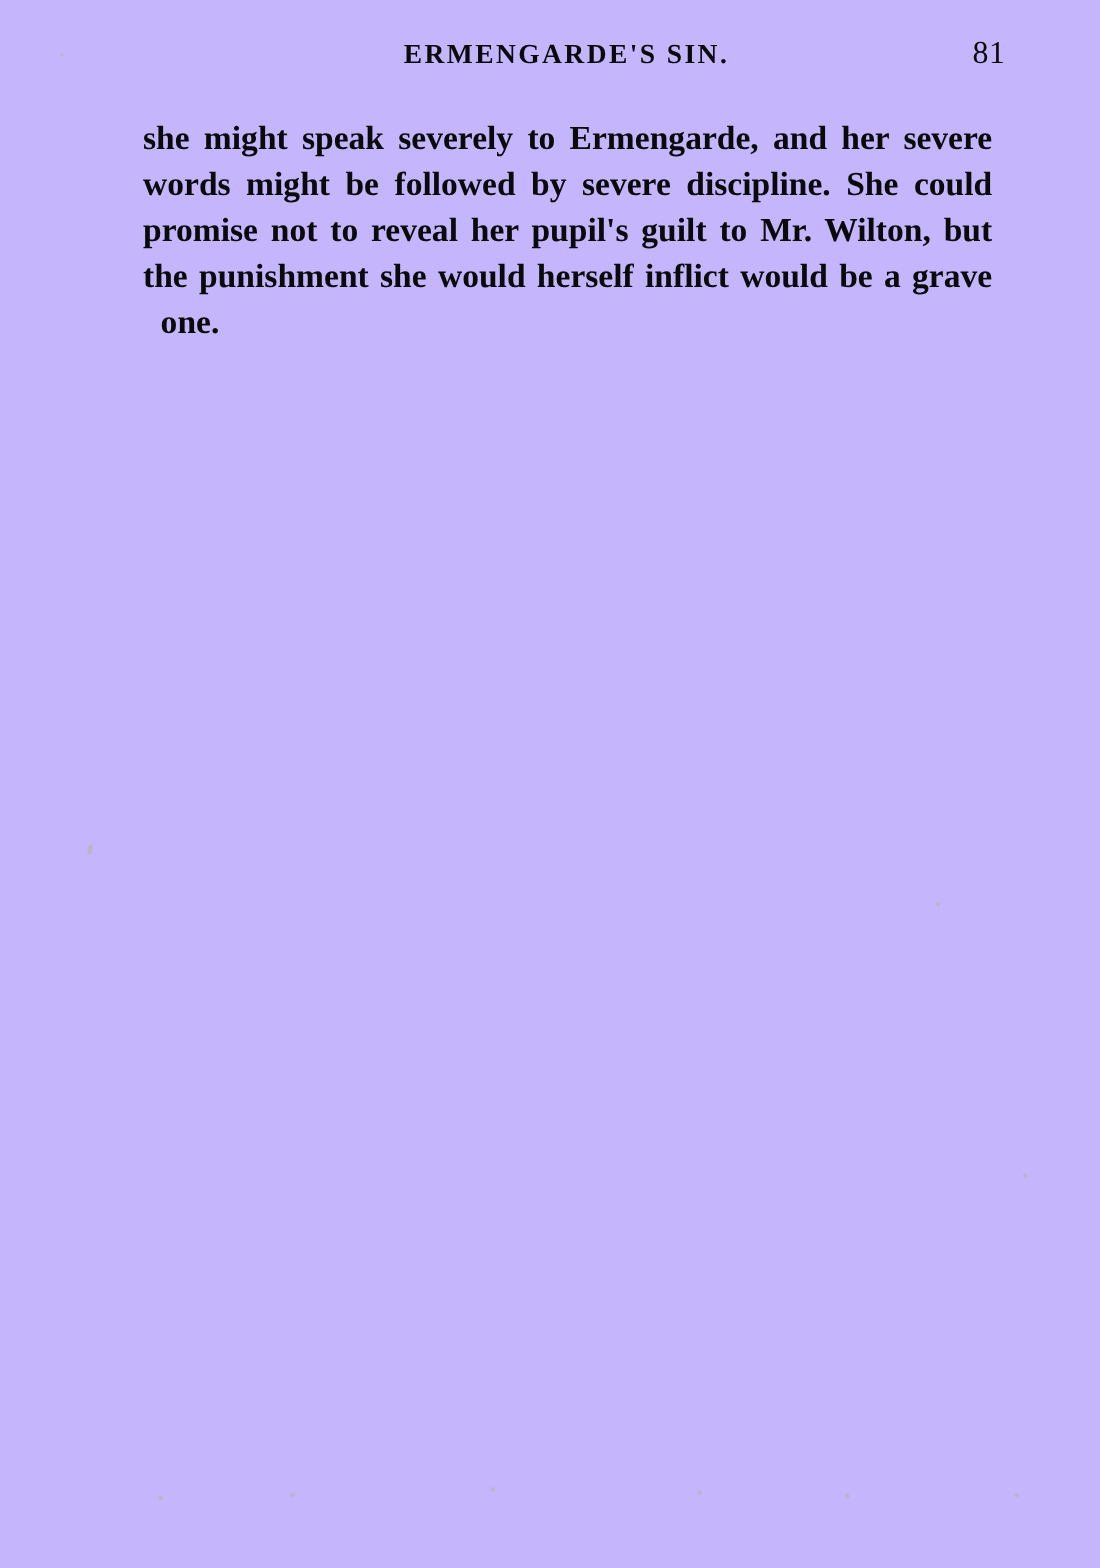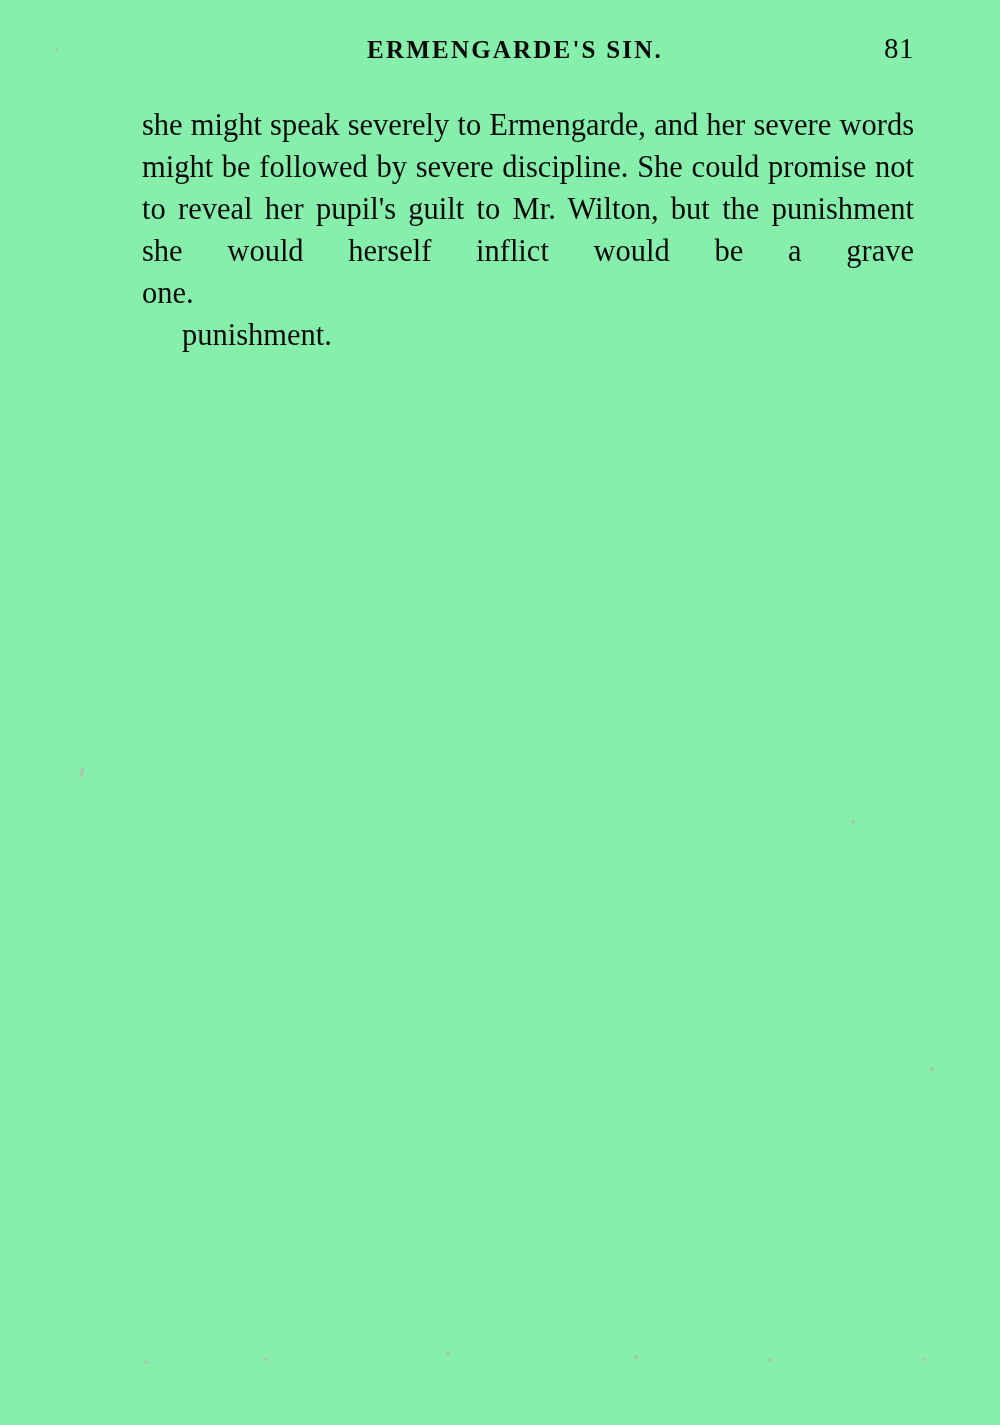--- a/index.html
+++ b/index.html
@@ -14,21 +14,21 @@
     font-family: "Liberation Serif", serif;
     color: #0a0a0a;
     overflow: hidden;
   }
 
   .page {
     position: absolute;
     top: 0; left: 0;
     width: 1000px;
     height: 1425px;
-    background: #86efac;
+    background: #c4b5fd;
   }
 
   
   .running-head {
     position: absolute;
     top: 36px;
     left: 130px;
     width: 770px;
     height: 36px;
   }
@@ -51,22 +51,23 @@
     font-family: "Liberation Serif", serif;
     font-size: 29px;
     font-weight: 400;
     letter-spacing: 0.5px;
   }
 
   
   .body-text {
     position: absolute;
     top: 104px;
-    left: 142px;
+    left: 130px;
     width: 772px;
+    font-weight: bold;
   }
   .para {
     margin: 0;
     padding: 0;
     font-size: 30.5px;
     line-height: 42px;
     text-align: justify;
     text-justify: inter-word;
     -webkit-hyphens: none;
     hyphens: none;
@@ -80,20 +81,21 @@
   }
   
   .para .fullline {
     display: block;
     text-align: justify;
     text-align-last: justify;
   }
   .para .lastline {
     display: block;
     text-align: left;
+    margin-left: 16px;
   }
 
   
   .speck {
     position: absolute;
     background: #b9b5ae;
     border-radius: 50%;
     opacity: 0.75;
   }
 </style>
@@ -108,21 +110,20 @@
   </div>
 
   <div class="body-text">
 
     <p class="para">
       <span class="fullline">she might speak severely to Ermengarde, and her severe words might be followed by severe discipline. She could promise not to reveal her pupil's guilt to Mr. Wilton, but the punishment she would herself inflict would be a grave</span>
       <span class="lastline">one.</span>
     </p>
 
     <p class="para indent">
-      <span class="lastline">punishment.</span>
     </p>
 
   </div>
 
   <span class="speck" style="left:55px;  top:48px;  width:3px; height:3px;"></span>
   <span class="speck" style="left:80px;  top:768px; width:4px; height:9px; border-radius:2px; transform:rotate(12deg);"></span>
   <span class="speck" style="left:851px; top:820px; width:4px; height:4px;"></span>
   <span class="speck" style="left:930px; top:1067px; width:4px; height:4px;"></span>
   <span class="speck" style="left:144px; top:1360px; width:4px; height:4px;"></span>
   <span class="speck" style="left:264px; top:1357px; width:4px; height:4px;"></span>

